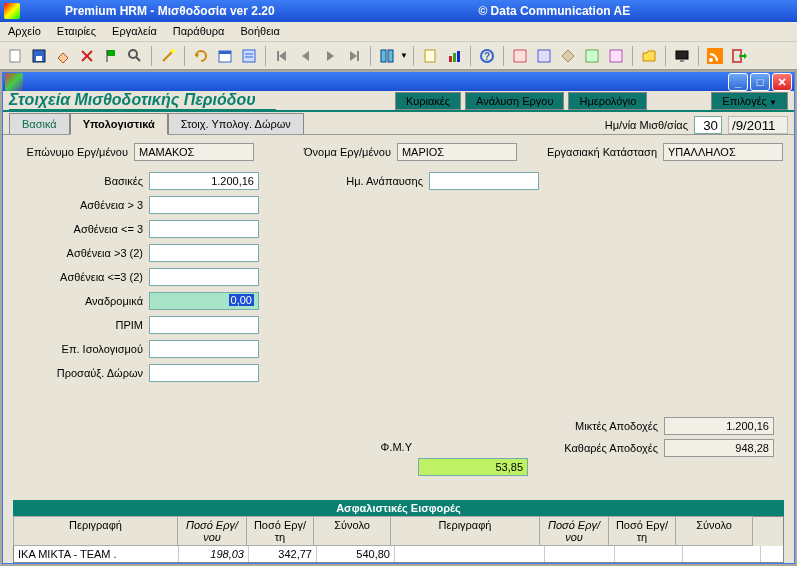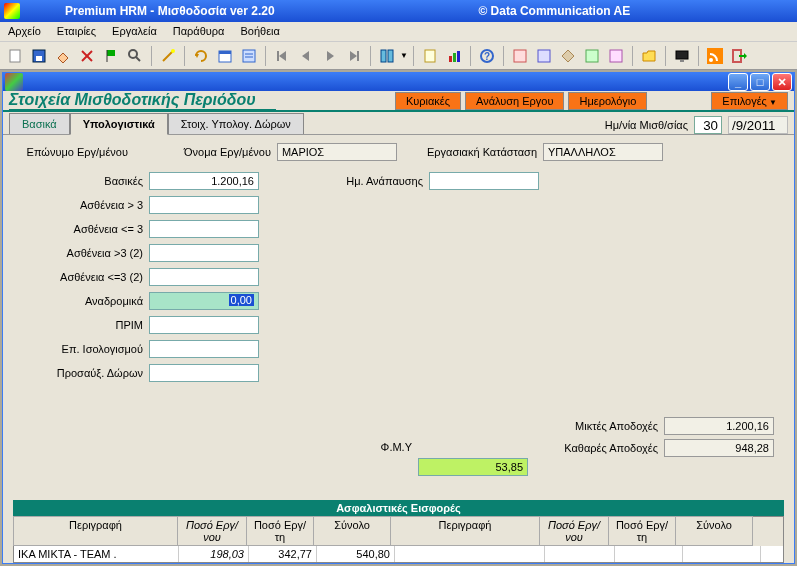--- a/index.html
+++ b/index.html
@@ -24,21 +24,21 @@
     .child-titlebar-icon { width: 18px; height: 18px; background: linear-gradient(135deg,#c44,#4c4,#44c); border-radius: 2px; }
     .child-titlebar-spacer { flex: 1; }
     .win-btn { width: 20px; height: 18px; margin-left: 2px; display: inline-flex; align-items: center; justify-content: center; font-weight: bold; font-size: 11px; border: 1px solid #fff; border-radius: 3px; cursor: pointer; }
     .win-btn.min { background: linear-gradient(#6fa8f5,#2d6ad6); color: white; }
     .win-btn.max { background: linear-gradient(#6fa8f5,#2d6ad6); color: white; }
     .win-btn.close { background: linear-gradient(#f77,#d22); color: white; }
     
     .form-header { height: 30px; background: #e8e4d8; display: flex; align-items: center; padding: 0 6px; border-bottom: 2px solid #0a8070; }
     .form-title { font-size: 16px; font-style: italic; font-weight: bold; color: #0a8070; border-bottom: 1px solid #0a8070; padding-right: 20px; flex: 0 0 auto; }
     .header-spacer { flex: 1; }
-    .hdr-btn { background: #f97316; border: 1px solid #888; padding: 2px 10px; margin-left: 4px; font-size: 11px; cursor: pointer; }
+    .hdr-btn { background: #0f766e; border: 1px solid #888; padding: 2px 10px; margin-left: 4px; font-size: 11px; cursor: pointer; }
     .hdr-btn.drop::after { content: " ▼"; font-size: 8px; }
     
     .tabs-row { height: 26px; display: flex; align-items: flex-end; padding: 0 6px; position: relative; }
     .tab { padding: 4px 12px; border: 1px solid #888; border-bottom: none; background: #ddd; margin-right: 0; cursor: pointer; font-size: 11px; }
     .tab.active { background: #e8e4d8; font-weight: bold; border-bottom: 1px solid #e8e4d8; position: relative; top: 1px; }
     .tab.green { color: #0a7050; }
     .date-block { margin-left: auto; display: flex; align-items: center; gap: 6px; }
     .date-label { font-size: 11px; }
     .date-input { width: 28px; height: 18px; text-align: right; padding: 1px 3px; background: #fff; border: 1px solid #7a9; }
     .date-rest { width: 60px; height: 18px; padding: 1px 3px; background: #f0f0e8; border: 1px solid #bbb; }
@@ -294,20 +294,21 @@
         <span class="date-label">Ημ/νία Μισθ/σίας</span>
         <input class="date-input" value="30" style="">
         <input class="date-rest" value="/9/2011" style="">
       </div>
     </div>
 
     <div class="form-body">
       <div class="top-row">
         <div class="field-group">
           <span class="fld-label" style="width:115px;">Επώνυμο Εργ/μένου</span>
+          <input class="fld-input" style="width: 120px;" value="ΜΑΜΑΚΟΣ">
         </div>
         <div class="field-group" style="margin-left:40px;">
           <span class="fld-label">Όνομα Εργ/μένου</span>
           <input class="fld-input" style="width: 120px;" value="ΜΑΡΙΟΣ">
         </div>
         <div class="field-group" style="margin-left:20px;">
           <span class="fld-label">Εργασιακή Κατάσταση</span>
           <input class="fld-input" style="width: 120px;" value="ΥΠΑΛΛΗΛΟΣ">
         </div>
       </div>

